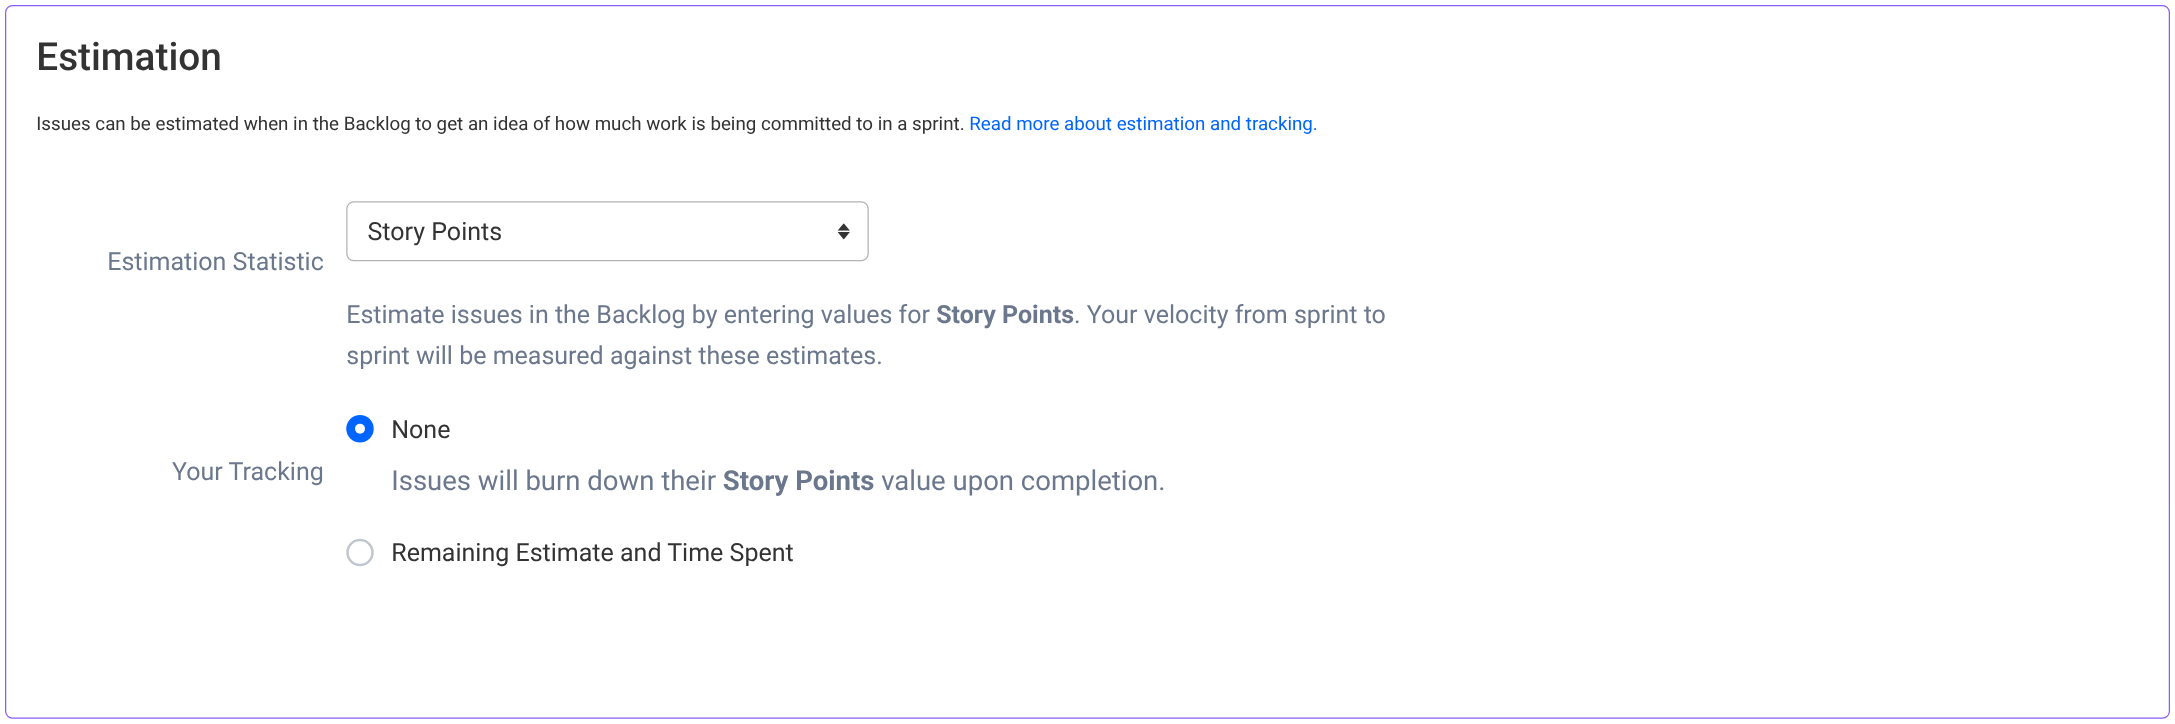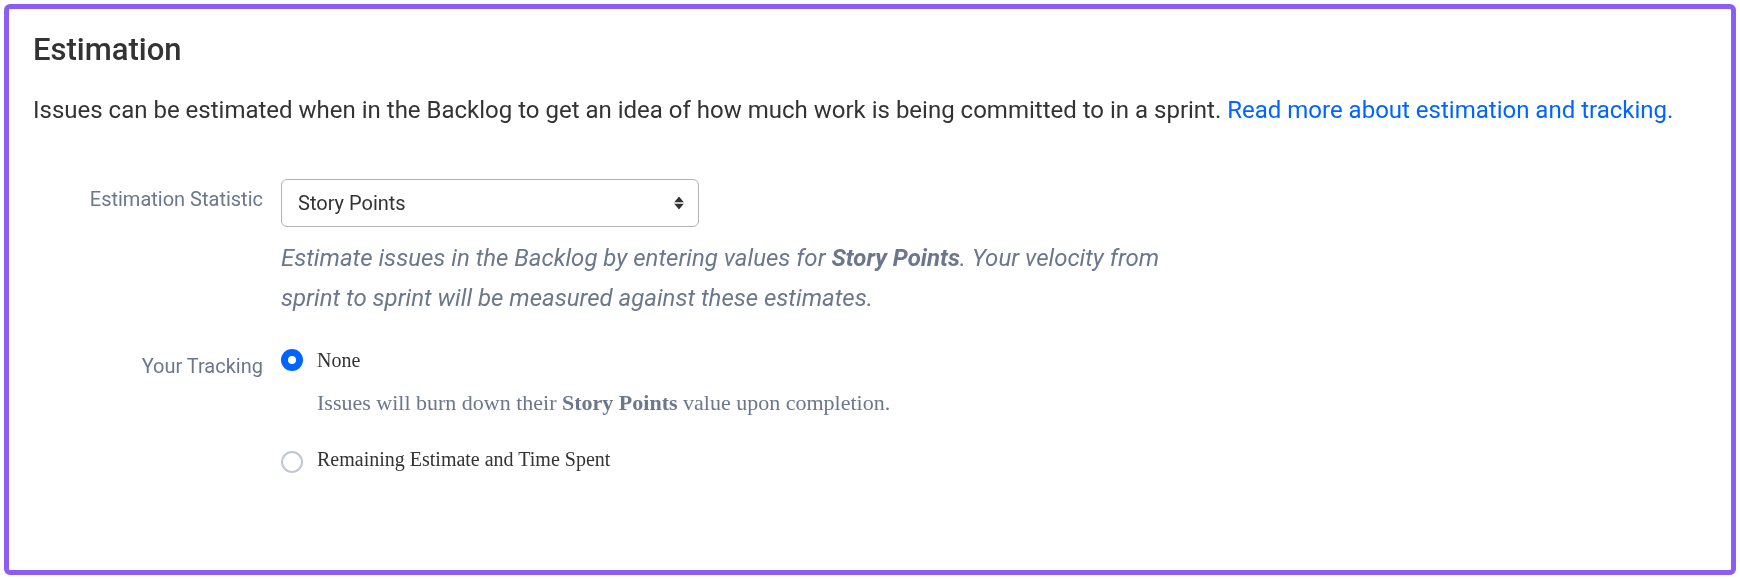--- a/index.html
+++ b/index.html
@@ -6,34 +6,34 @@
       box-sizing: border-box;
       margin: 0;
       padding: 0;
     }
     body {
       font-family: -apple-system, BlinkMacSystemFont, "Segoe UI", Roboto, Helvetica, Arial, sans-serif;
       background: #fff;
       padding: 4px;
     }
     .panel {
-      border: 5px solid #8b5cf6;
+      border: 1px solid #8b5cf6;
       border-radius: 6px;
       padding: 22px 24px 28px 24px;
       width: 1732px;
       height: 571px;
     }
     .panel-title {
       font-size: 31px;
       font-weight: 500;
       color: #333;
       margin-bottom: 24px;
     }
     .description {
-      font-size: 24px;
+      font-size: 15px;
       color: #333;
       line-height: 1.55;
       margin-bottom: 50px;
     }
     .description a {
       color: #0065ff;
       text-decoration: none;
     }
     .form-row {
       display: flex;
@@ -41,20 +41,21 @@
       margin-bottom: 28px;
     }
     .form-label {
       width: 248px;
       text-align: right;
       padding-right: 18px;
       font-size: 20px;
       color: #6b778c;
       padding-top: 8px;
       flex-shrink: 0;
+      margin-top: 28px;
     }
     .form-control-area {
       flex: 1;
     }
     .select-wrapper {
       position: relative;
       width: 418px;
       height: 48px;
       border: 1px solid #b3b3b3;
       border-radius: 6px;
@@ -75,35 +76,33 @@
       transform: translateY(-50%);
       display: flex;
       flex-direction: column;
       gap: 1px;
       pointer-events: none;
     }
     .select-arrows svg {
       display: block;
     }
     .help-text {
-      font-size: 24px;
+      font-size: 20px;
       color: #6b778c;
       line-height: 1.65;
-      margin-top: 12px;
+      margin-top: 26px;
       max-width: 880px;
-      font-style: italic;
     }
     .help-text strong {
       font-weight: 700;
       color: #6b778c;
     }
     .radio-group {
       display: flex;
       flex-direction: column;
-      font-family: Liberation Serif, serif;
     }
     .radio-option {
       display: flex;
       align-items: flex-start;
       gap: 14px;
       cursor: pointer;
     }
     .radio-circle {
       width: 22px;
       height: 22px;
@@ -143,21 +142,20 @@
       color: #6b778c;
       margin-top: 12px;
       line-height: 1.5;
     }
     .radio-description strong {
       font-weight: 700;
       color: #6b778c;
     }
     .radio-option + .radio-option {
       margin-top: 26px;
-      align-items: flex-end;
     }
   </style>
 </head>
 <body>
 
 <div class="panel">
   <h2 class="panel-title">Estimation</h2>
 
   <p class="description">
     <span>Issues can be estimated when in the Backlog to get an idea of how much work is being committed to in a sprint. </span><a href="#">Read more about estimation and tracking.</a>

